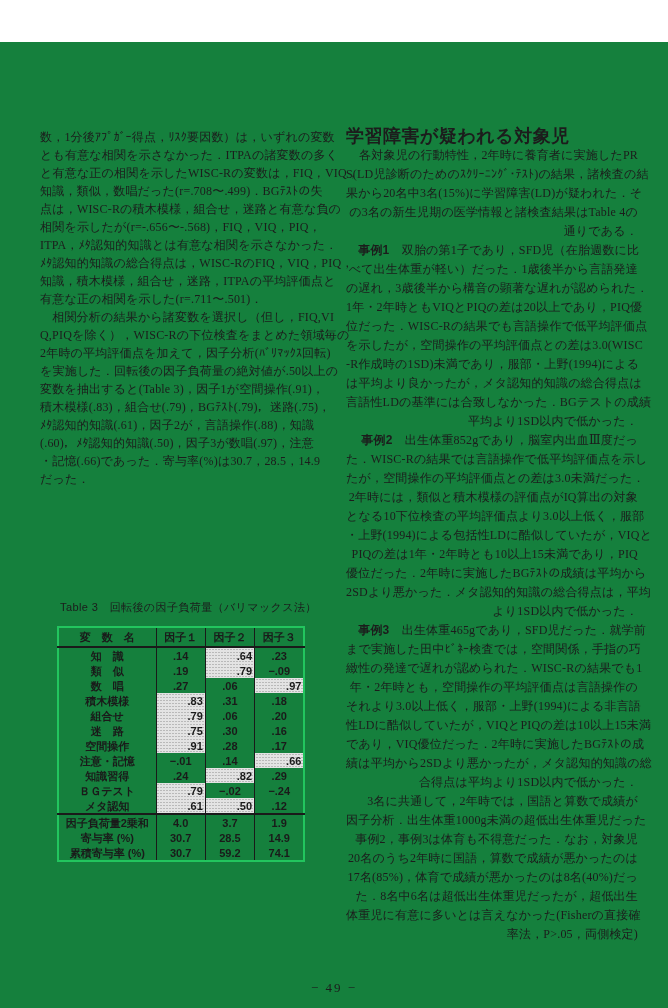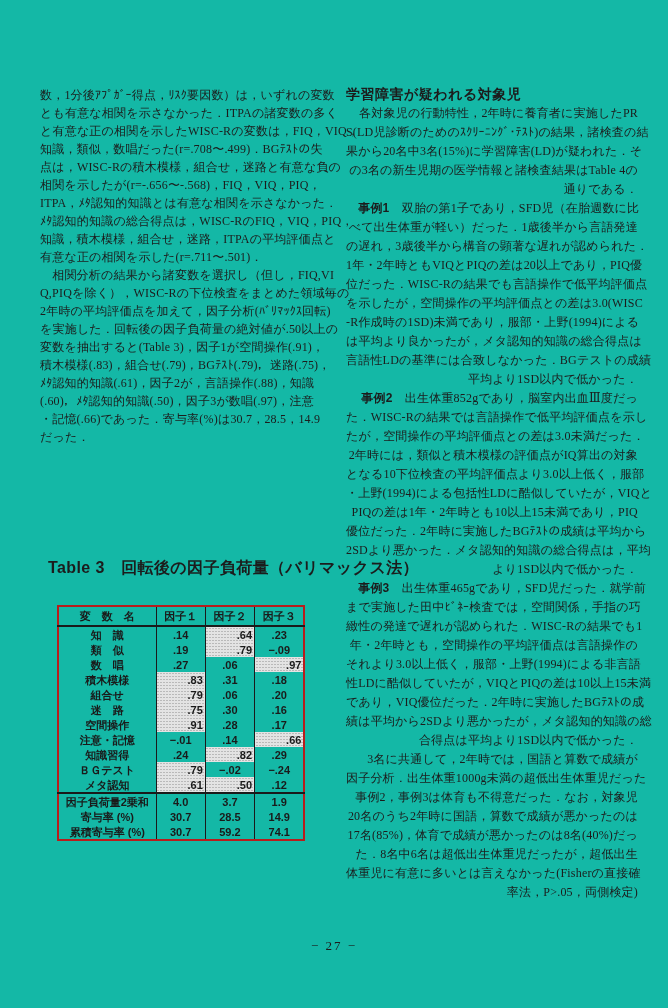--- a/index.html
+++ b/index.html
@@ -4,50 +4,50 @@
 <style>
   html,body { margin:0; padding:0; }
   body {
     width:668px; height:1008px;
     background:#ffffff;
     font-family:"Liberation Serif","DejaVu Serif",serif;
     color:#1c1c1c;
     position:relative;
     overflow:hidden;
   }
-  .sheet { position:absolute; inset:0; background:#14b8a6; }
+  .sheet { position:absolute; inset:0; background:#15803d;margin-top:42px; }
 
   
   .textcol { position:absolute; }
   .left-text  { left:40px;  top:86px;  width:300px; }
   .right-text { left:346px; top:84px;  width:292px; }
   .tline {
     font-size:12px; line-height:18px;
     white-space:nowrap; letter-spacing:0.2px;
   }
   .right-text .tline { line-height:19px;text-align:right; }
   .tline b { font-family:"Liberation Sans","DejaVu Sans",sans-serif; }
 
   .section-heading {
     font-family:"Liberation Sans","DejaVu Sans",sans-serif;
-    font-weight:bold; font-size:14px; line-height:20px;
+    font-weight:bold; font-size:18px; line-height:20px;
     letter-spacing:0.5px; white-space:nowrap;
   }
 
   
   .table-title {
-    position:absolute; left:48px; top:558px;
+    position:absolute; left:60px; top:558px;
     font-family:"Liberation Sans","DejaVu Sans",sans-serif;
-    font-weight:bold; font-size:16px; white-space:nowrap;
+    font-weight:normal; font-size:11px; white-space:nowrap;
     letter-spacing:0.4px;
   }
   table.factor {
-    position:absolute; left:57px; top:605px;
+    position:absolute; left:57px; top:584px;
     border-collapse:collapse; table-layout:fixed;
-    border:2px solid #b91c1c;
+    border:2px solid #22c55e;
     font-family:"Liberation Sans","DejaVu Sans",sans-serif;
     font-size:11px; font-weight:bold; color:#1a1a1a;
   }
   .factor col.c0 { width:98px; }
   .factor col.c1 { width:47px; }
   .factor col.c2 { width:45px; }
   .factor col.c3 { width:46px; }
   .factor th, .factor td {
     padding:0 2px; text-align:center;
     height:15px; line-height:14px;
@@ -242,15 +242,15 @@
         <div class="tline">因子分析．出生体重1000g未満の超低出生体重児だった</div>
         <div class="tline">事例2，事例3は体育も不得意だった．なお，対象児</div>
         <div class="tline">20名のうち2年時に国語，算数で成績が悪かったのは</div>
         <div class="tline">17名(85%)，体育で成績が悪かったのは8名(40%)だっ</div>
         <div class="tline">た．8名中6名は超低出生体重児だったが，超低出生</div>
         <div class="tline">体重児に有意に多いとは言えなかった(Fisherの直接確</div>
         <div class="tline">率法，P&gt;.05，両側検定)</div>
       </div>
   </div>
 
-  <div class="page-footer">− 27 −</div>
+  <div class="page-footer">− 49 −</div>
 
 </div>
 
 </body></html>

